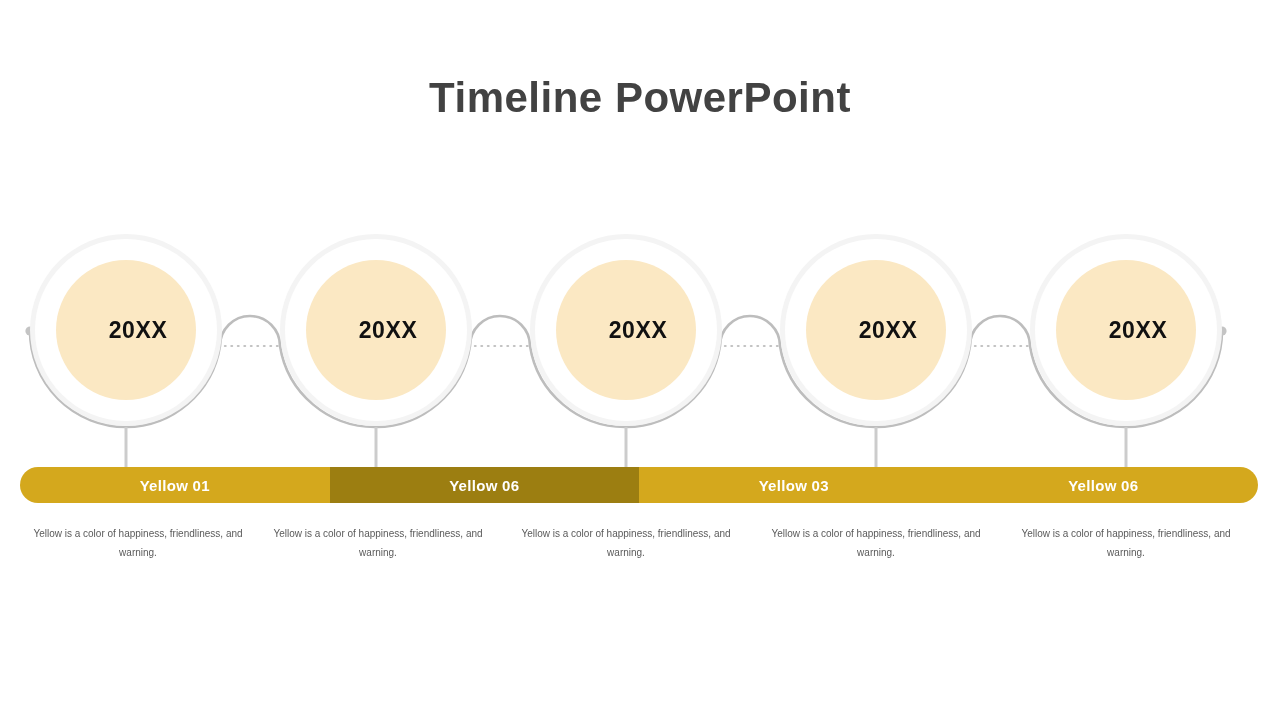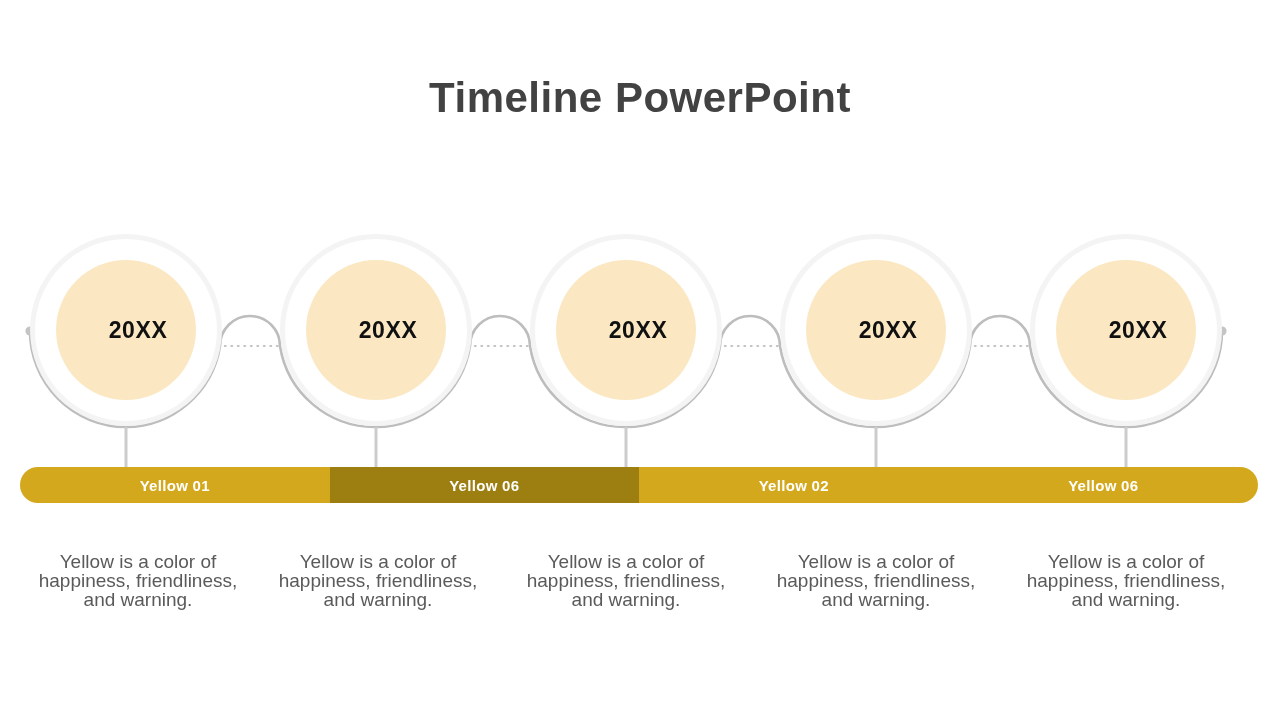--- a/index.html
+++ b/index.html
@@ -109,24 +109,24 @@
     justify-content: center;
     font-size: 15px;
     font-weight: bold;
     color: #ffffff;
     letter-spacing: 0.3px;
   }
 
   
   .desc {
     position: absolute;
-    top: 552px;
+    top: 524px;
     width: 232px;
     text-align: center;
-    font-size: 19px;
+    font-size: 10px;
     line-height: 19px;
     color: #5a5a5a;
   }
 </style>
 </head>
 <body style="background: rgb(255, 255, 255);">
 
 <div id="slide">
 
   <div id="title" style="color: rgb(66, 66, 66);">Timeline PowerPoint</div>
@@ -201,21 +201,21 @@
   <div class="node" style="left:1030px;">
     <div class="halo" style="background: rgb(244, 244, 244);"></div>
     <div class="ring" style="background: rgb(255, 255, 255);"></div>
     <div class="disc" style="background: rgb(251, 232, 195);"></div>
     <div class="year" style="color: rgb(17, 17, 17);">20XX</div>
   </div>
 
   <div id="bar">
     <div class="bar-seg" style="background-color: rgb(212, 168, 29); color: rgb(255, 255, 255);">Yellow 01</div>
     <div class="bar-seg" style="background-color: rgb(156, 126, 17); color: rgb(255, 255, 255);">Yellow 06</div>
-    <div class="bar-seg" style="background-color: rgb(212, 168, 29); color: rgb(255, 255, 255);">Yellow 02</div>
+    <div class="bar-seg" style="background-color: rgb(212, 168, 29); color: rgb(255, 255, 255);">Yellow 03</div>
     <div class="bar-seg" style="background-color: rgb(212, 168, 29); color: rgb(255, 255, 255);">Yellow 06</div>
   </div>
 
   <div class="desc" style="left: 22px; color: rgb(90, 90, 90);">Yellow is a color of happiness, friendliness, and warning.</div>
   <div class="desc" style="left: 262px; color: rgb(90, 90, 90);">Yellow is a color of happiness, friendliness, and warning.</div>
   <div class="desc" style="left: 510px; color: rgb(90, 90, 90);">Yellow is a color of happiness, friendliness, and warning.</div>
   <div class="desc" style="left: 760px; color: rgb(90, 90, 90);">Yellow is a color of happiness, friendliness, and warning.</div>
   <div class="desc" style="left: 1010px; color: rgb(90, 90, 90);">Yellow is a color of happiness, friendliness, and warning.</div>
 
 </div>

